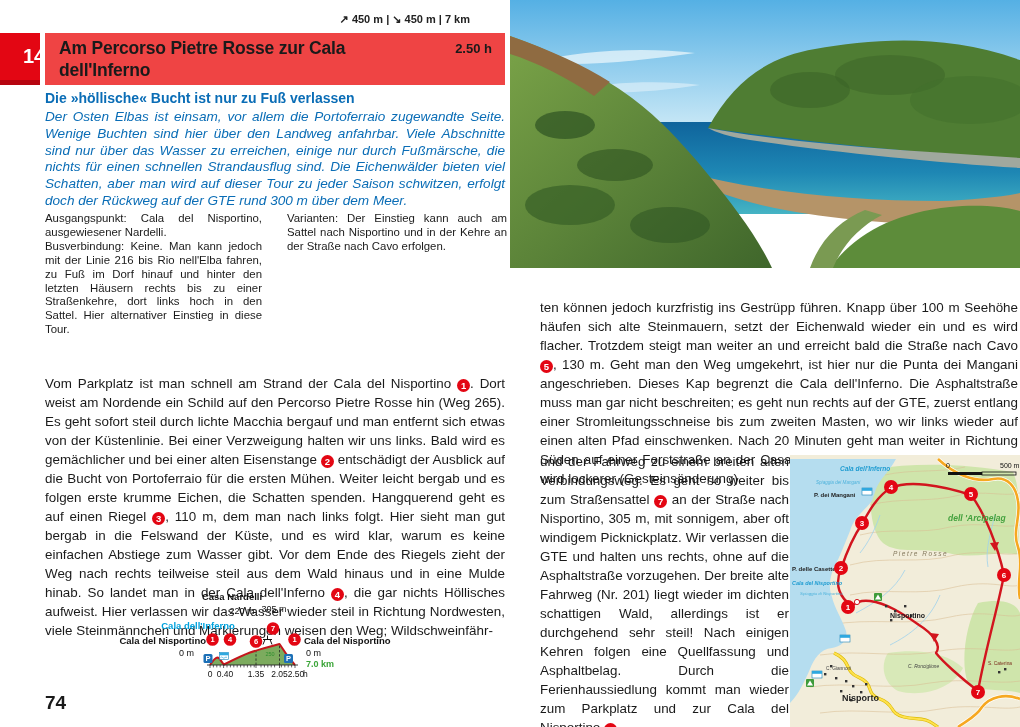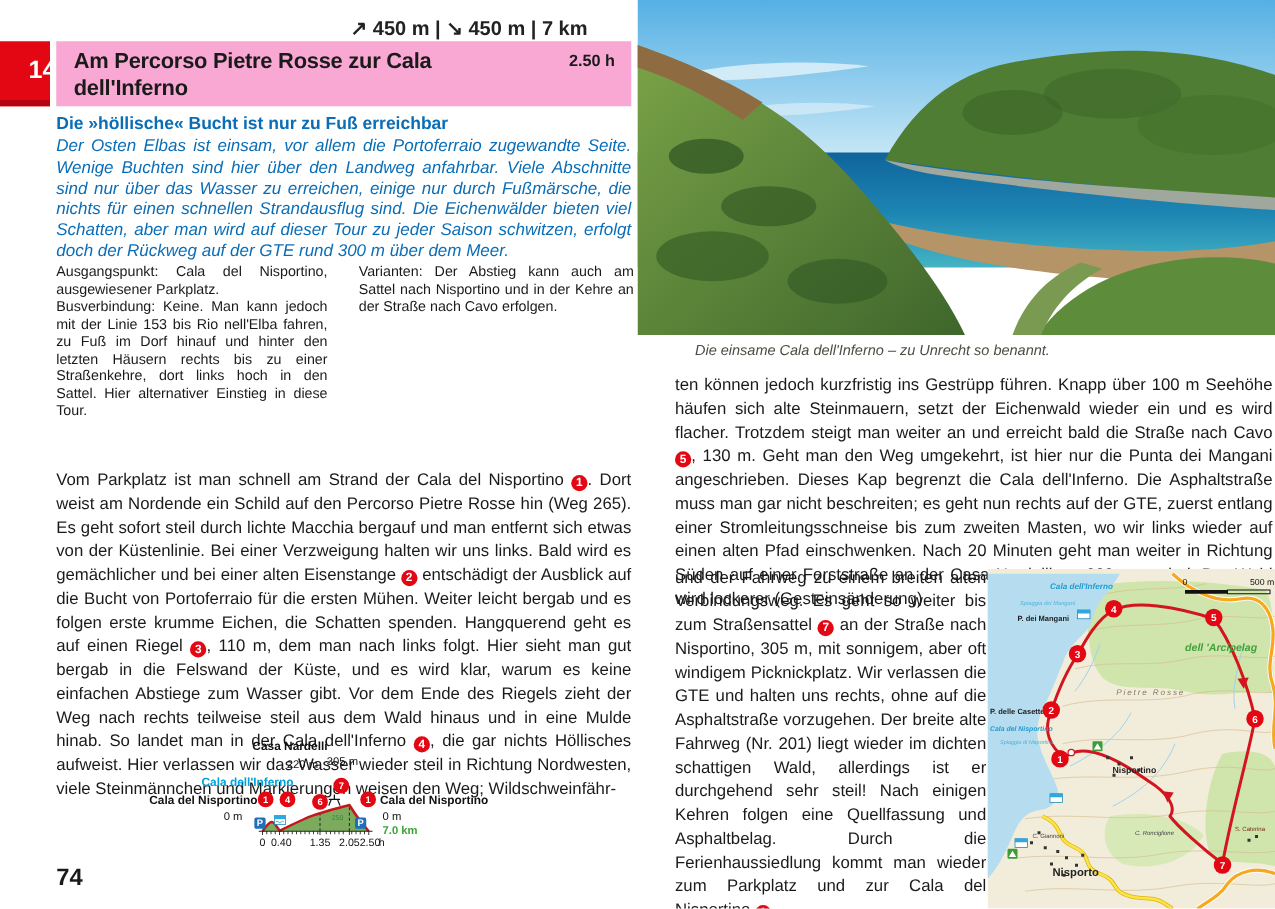--- a/index.html
+++ b/index.html
@@ -1,24 +1,24 @@
 <!DOCTYPE html>
 <html><head>
 <meta charset="utf-8">
 <style>
   html,body{margin:0;padding:0;background:#fff;}
   .page{position:relative;width:1020px;height:727px;background:#fff;overflow:hidden;
         font-family:"Liberation Sans",sans-serif;color:#1a1a1a;}
   
   .stats{position:absolute;top:13px;left:45px;width:425px;text-align:right;
-         font-size:16px;font-weight:bold;color:#222;}
+         font-size:11px;font-weight:bold;color:#222;}
   .badge{position:absolute;left:0;top:33px;width:40px;height:52px;background:#e30613;
          border-bottom:5px solid #b60510;box-sizing:border-box;color:#fff;font-weight:bold;
          font-size:20px;display:flex;align-items:center;justify-content:center;padding-left:28px;}
-  .titlebar{position:absolute;left:45px;top:33px;width:460px;height:52px;background:#f9a8d4;}
+  .titlebar{position:absolute;left:45px;top:33px;width:460px;height:52px;background:#ef4444;}
   .titlebar .ttl{font-size:17.5px;line-height:22px;font-weight:bold;padding:4px 70px 0 14px;letter-spacing:-0.2px;}
   .titlebar .dur{position:absolute;right:13px;top:8px;font-size:13px;font-weight:bold;}
   
   .intro-head{position:absolute;left:45px;top:90px;font-size:14px;font-weight:bold;color:#0a6db6;}
   .intro-text{position:absolute;left:45px;top:109px;width:460px;font-size:13.6px;line-height:16.8px;
               font-style:italic;color:#0a6db6;text-align:justify;}
   
   .info{font-size:11.4px;line-height:13.9px;text-align:justify;}
   .info p{margin:0;}
   .info-l{position:absolute;left:45px;top:212px;width:217px;}
@@ -48,29 +48,29 @@
 
   <div class="stats">↗ 450 m | ↘ 450 m | 7 km</div>
   <div class="badge">
     <span>14</span>
   </div>
   <div class="titlebar">
     <div class="ttl">Am Percorso Pietre Rosse zur Cala dell'Inferno</div>
     <div class="dur">2.50 h</div>
   </div>
 
-  <div class="intro-head">Die »höllische« Bucht ist nur zu Fuß erreichbar</div>
+  <div class="intro-head">Die »höllische« Bucht ist nur zu Fuß verlassen</div>
   <div class="intro-text">Der Osten Elbas ist einsam, vor allem die Portoferraio zugewandte Seite. Wenige Buchten sind hier über den Landweg anfahrbar. Viele Abschnitte sind nur über das Wasser zu erreichen, einige nur durch Fußmärsche, die nichts für einen schnellen Strandausflug sind. Die Eichenwälder bieten viel Schatten, aber man wird auf dieser Tour zu jeder Saison schwitzen, erfolgt doch der Rückweg auf der GTE rund 300 m über dem Meer.</div>
 
   <div class="info info-l">
-    <p><span class="bd">Ausgangspunkt:</span><span> Cala del Nisportino, ausgewiesener Parkplatz.</span></p>
-    <p><span class="bd">Busverbindung:</span><span> Keine. Man kann jedoch mit der Linie 153 bis Rio nell'Elba fahren, zu Fuß im Dorf hinauf und hinter den letzten Häusern rechts bis zu einer Straßenkehre, dort links hoch in den Sattel. Hier alternativer Einstieg in diese Tour.</span></p>
+    <p><span class="bd">Ausgangspunkt:</span><span> Cala del Nisportino, ausgewiesener Nardelli.</span></p>
+    <p><span class="bd">Busverbindung:</span><span> Keine. Man kann jedoch mit der Linie 216 bis Rio nell'Elba fahren, zu Fuß im Dorf hinauf und hinter den letzten Häusern rechts bis zu einer Straßenkehre, dort links hoch in den Sattel. Hier alternativer Einstieg in diese Tour.</span></p>
   </div>
   <div class="info info-r">
-    <p><span class="bd">Varianten:</span><span> Der Abstieg kann auch am Sattel nach Nisportino und in der Kehre an der Straße nach Cavo erfolgen.</span></p>
+    <p><span class="bd">Varianten:</span><span> Der Einstieg kann auch am Sattel nach Nisportino und in der Kehre an der Straße nach Cavo erfolgen.</span></p>
   </div>
 
   <div class="bodytxt body-left"><span>Vom Parkplatz ist man schnell am Strand der </span><span class="bd">Cala del Nisportino </span><span class="mk">1</span><span>. Dort weist am Nordende ein Schild auf den Percorso Pietre Rosse hin (Weg 265). Es geht sofort steil durch lichte Macchia bergauf und man entfernt sich etwas von der Küstenlinie. Bei einer Verzweigung halten wir uns links. Bald wird es gemächlicher und bei einer alten </span><span class="bd">Eisenstange </span><span class="mk">2</span><span> entschädigt der Ausblick auf die Bucht von Portoferraio für die ersten Mühen. Weiter leicht bergab und es folgen erste krumme Eichen, die Schatten spenden. Hangquerend geht es auf einen </span><span class="bd">Riegel </span><span class="mk">3</span><span>, 110 m, dem man nach links folgt. Hier sieht man gut bergab in die Felswand der Küste, und es wird klar, warum es keine einfachen Abstiege zum Wasser gibt. Vor dem Ende des Riegels zieht der Weg nach rechts teilweise steil aus dem Wald hinaus und in eine Mulde hinab. So landet man in der </span><span class="bd">Cala dell'Inferno </span><span class="mk">4</span><span>, die gar nichts Höllisches aufweist. Hier verlassen wir das Wasser wieder steil in Richtung Nordwesten, viele Steinmännchen und Markierungen weisen den Weg; Wildschweinfähr-</span></div>
   <div class="bodytxt body-rf"><span>ten können jedoch kurzfristig ins Gestrüpp führen. Knapp über 100 m Seehöhe häufen sich alte Steinmauern, setzt der Eichenwald wieder ein und es wird flacher. Trotzdem steigt man weiter an und erreicht bald die Straße nach </span><span class="bd">Cavo </span><span class="mk">5</span><span>, 130 m. Geht man den Weg umgekehrt, ist hier nur die Punta dei Mangani angeschrieben. Dieses Kap begrenzt die Cala dell'Inferno. Die Asphaltstraße muss man gar nicht beschreiten; es geht nun rechts auf der GTE, zuerst entlang einer Stromleitungsschneise bis zum zweiten Masten, wo wir links wieder auf einen alten Pfad einschwenken. Nach 20 Minuten geht man weiter in Richtung Süden auf einer Forststraße an der </span><span class="bd">Casa Nardelli </span><span class="mk">6</span><span>, 220 m, vorbei. Der Wald wird lockerer (Gesteinsänderung)</span></div>
   <div class="bodytxt body-rn"><span>und der Fahrweg zu einem breiten alten Verbindungsweg. Es geht so weiter bis zum </span><span class="bd">Straßensattel </span><span class="mk">7</span><span> an der Straße nach Nisportino, 305 m, mit sonnigem, aber oft windigem Picknickplatz. Wir verlassen die GTE und halten uns rechts, ohne auf die Asphaltstraße vorzugehen. Der breite alte Fahrweg (Nr. 201) liegt wieder im dichten schattigen Wald, allerdings ist er durchgehend sehr steil! Nach einigen Kehren folgen eine Quellfassung und Asphaltbelag. Durch die Ferienhaussiedlung kommt man wieder zum Parkplatz und zur </span><span class="bd">Cala del Nisportino </span><span class="mk">1</span><span>.</span></div>
 
   <svg class="photo" viewBox="0 0 510 268" preserveAspectRatio="none">
     <defs>
       <linearGradient id="sky" x1="0" y1="0" x2="0" y2="1">
         <stop offset="0" stop-color="#55b0e4"></stop>
@@ -99,21 +99,20 @@
     <path d="M175,172 C250,192 340,201 430,201 C460,200 490,197 510,193 L510,226 C430,228 340,222 275,210 C230,202 195,188 175,178 Z" fill="#b59468"></path>
     <path d="M320,268 C345,233 385,213 440,207 C470,204 495,207 510,211 L510,268 Z" fill="#5d8c3a"></path>
     <path d="M0,36 C45,52 90,74 122,98 C150,119 172,143 196,172 C225,207 248,238 262,268 L0,268 Z" fill="url(#grass)"></path>
     <path d="M0,36 C40,50 75,66 100,82 L84,96 C58,78 26,62 0,54 Z" fill="#8f6b41"></path>
     <ellipse cx="55" cy="125" rx="30" ry="14" fill="#2e5322" opacity="0.7"></ellipse>
     <ellipse cx="105" cy="165" rx="38" ry="16" fill="#2e5322" opacity="0.6"></ellipse>
     <ellipse cx="60" cy="205" rx="45" ry="20" fill="#375f27" opacity="0.7"></ellipse>
     <ellipse cx="160" cy="225" rx="40" ry="18" fill="#2e5322" opacity="0.55"></ellipse>
     <path d="M300,268 C310,240 330,220 355,210 L372,215 C347,228 331,248 323,268 Z" fill="#7a9a52"></path>
   </svg>
-  <div class="caption">Die einsame Cala dell'Inferno – zu Unrecht so benannt.</div>
 
   <svg class="profilebox" viewBox="0 0 300 100" overflow="visible">
     <path d="M90,79 C93,74.5 95.5,71.5 97.5,71.5 C100,71.8 101.5,76.5 104,78.5 C112,74.5 122,69.5 130,66.5 C134,65.2 137,64.3 140,63.4 C148,61 154,59.5 159.5,58 C163.5,64.5 170.5,74 175,79 Z" fill="#7cab5e"></path>
     <path d="M136,79 V64.5" stroke="#222" stroke-width="0.8" stroke-dasharray="2.4,1.8"></path>
     <path d="M159.5,79 V58.5" stroke="#222" stroke-width="0.8" stroke-dasharray="2.4,1.8"></path>
     <path d="M90,79 C93,74.5 95.5,71.5 97.5,71.5 C100,71.8 101.5,76.5 104,78.5 C112,74.5 122,69.5 130,66.5 C134,65.2 137,64.3 140,63.4 C148,61 154,59.5 159.5,58 C163.5,64.5 170.5,74 175,79" fill="none" stroke="#c4161c" stroke-width="2" stroke-linejoin="round"></path>
     <line x1="87" y1="79" x2="178" y2="79" stroke="#222" stroke-width="0.9"></line>
     <path d="M90,79v3M93.4,79v2.4M96.8,79v2.4M100.2,79v2.4M103.6,79v3M107,79v2.4M110.4,79v2.4M113.8,79v2.4M117.2,79v2.4M120.6,79v2.4M124,79v2.4M127.4,79v2.4M130.8,79v2.4M134.2,79v2.4M136,79v3M141,79v2.4M144.4,79v2.4M147.8,79v2.4M151.2,79v2.4M154.6,79v2.4M159.5,79v3M161.4,79v2.4M164.8,79v2.4M168.2,79v2.4M171.6,79v2.4M175,79v3" stroke="#222" stroke-width="0.7" fill="none"></path>
     <text x="150" y="70" font-size="5.5" fill="#2f8f2f" text-anchor="middle">250</text>
 

